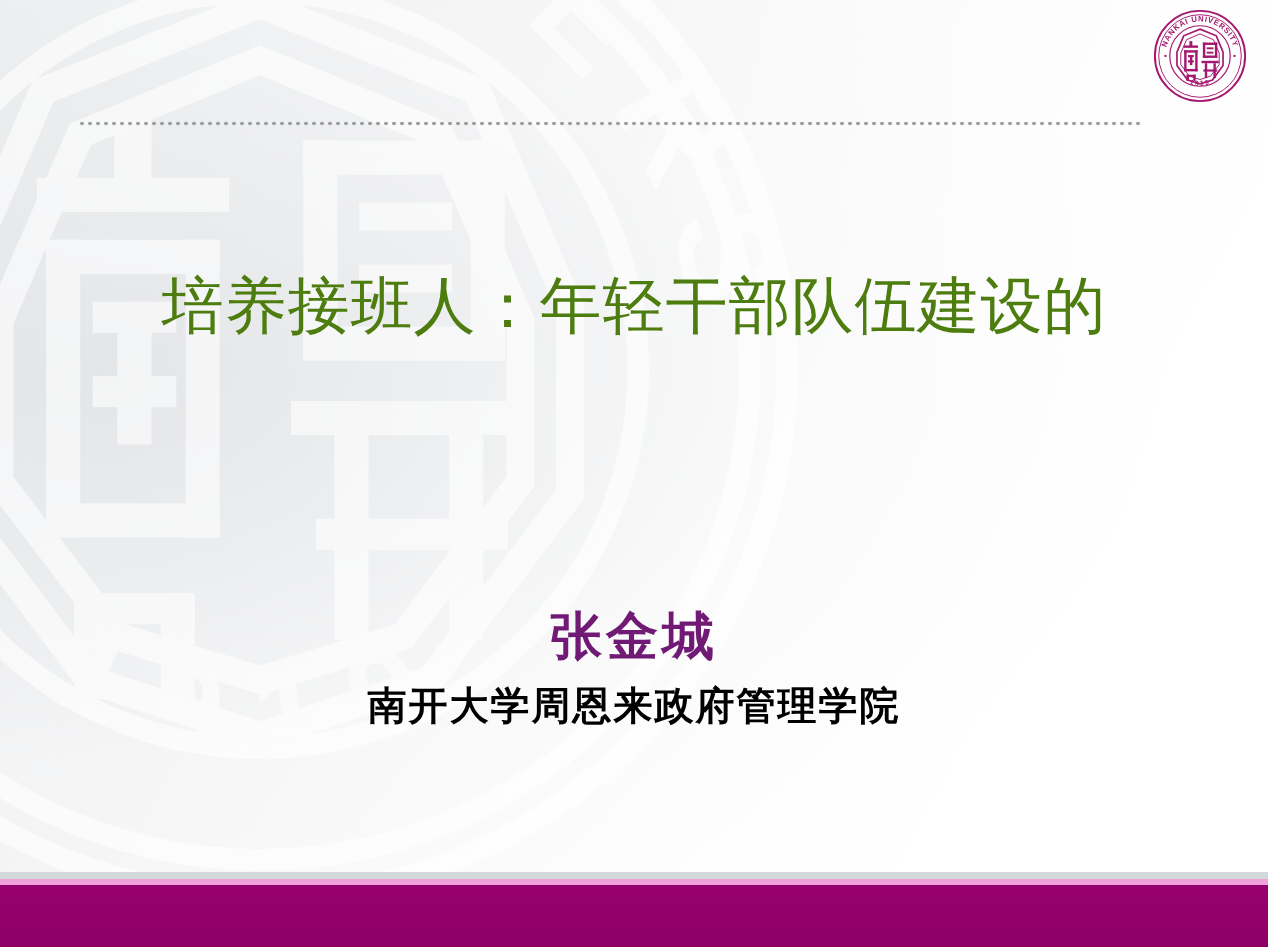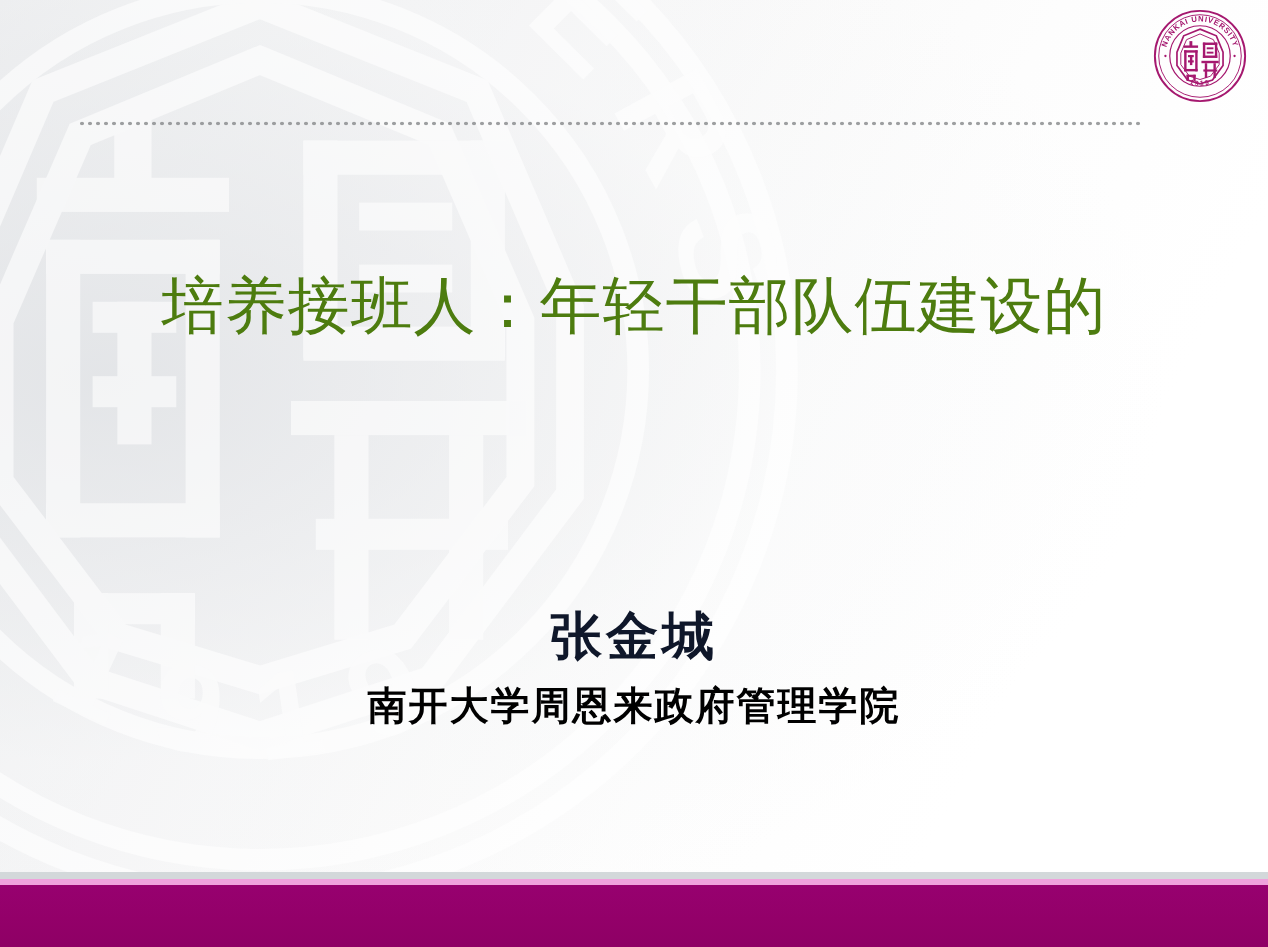--- a/index.html
+++ b/index.html
@@ -93,21 +93,21 @@
 
   
   .author-block {
     position: absolute;
     left: 0;
     top: 600px;
     width: 1268px;
     text-align: center;
   }
   .author-name {
-    color: #0f172a;
+    color: #701a75;
     font-size: 52px;
     line-height: 74px;
     font-weight: 700;
     letter-spacing: 4px;
     font-family: "Liberation Serif", "DejaVu Serif", serif;
   }
   .author-affil {
     color: #000000;
     font-size: 39px;
     line-height: 56px;

